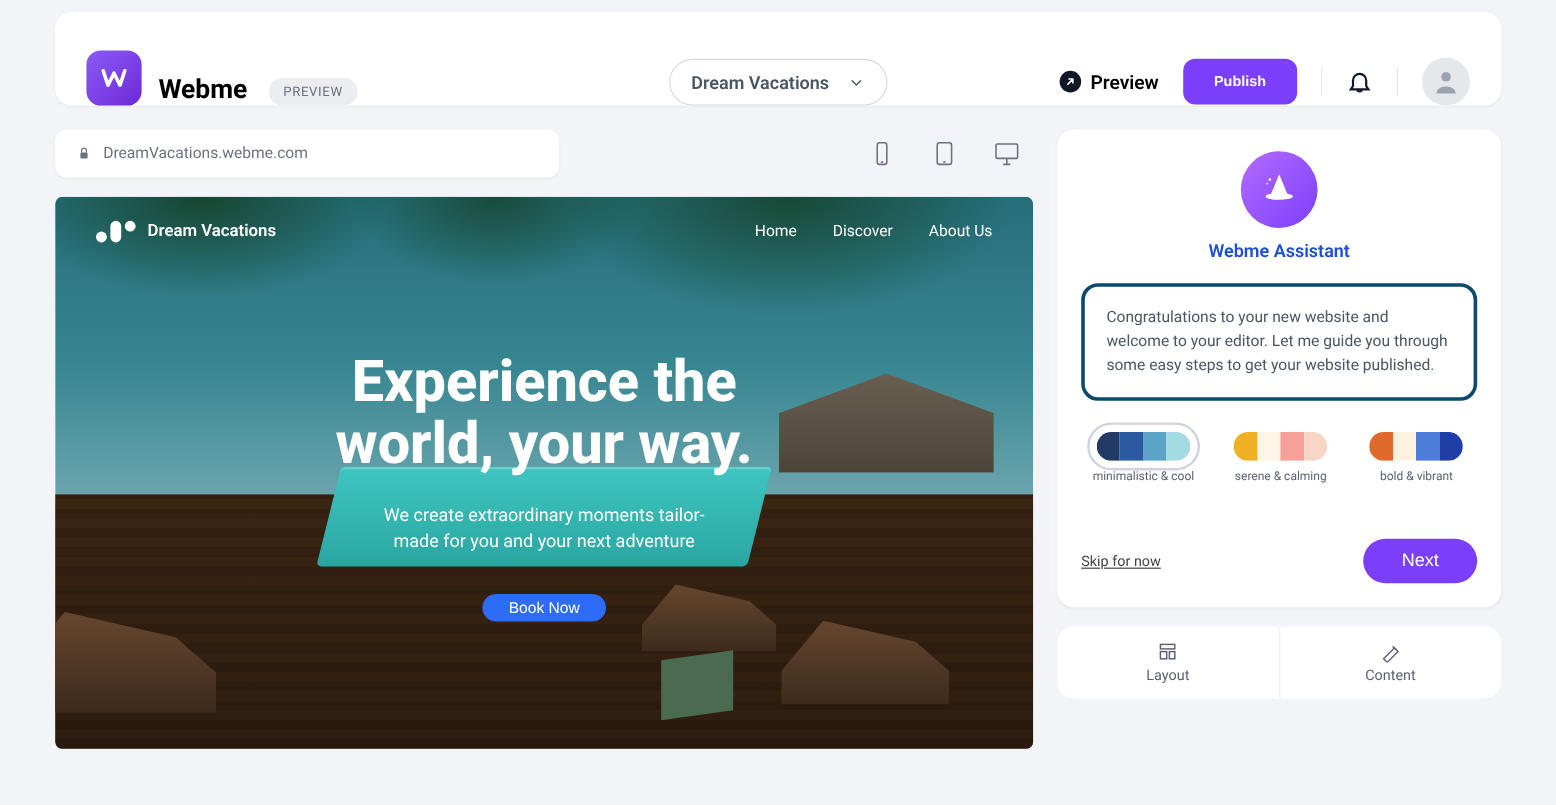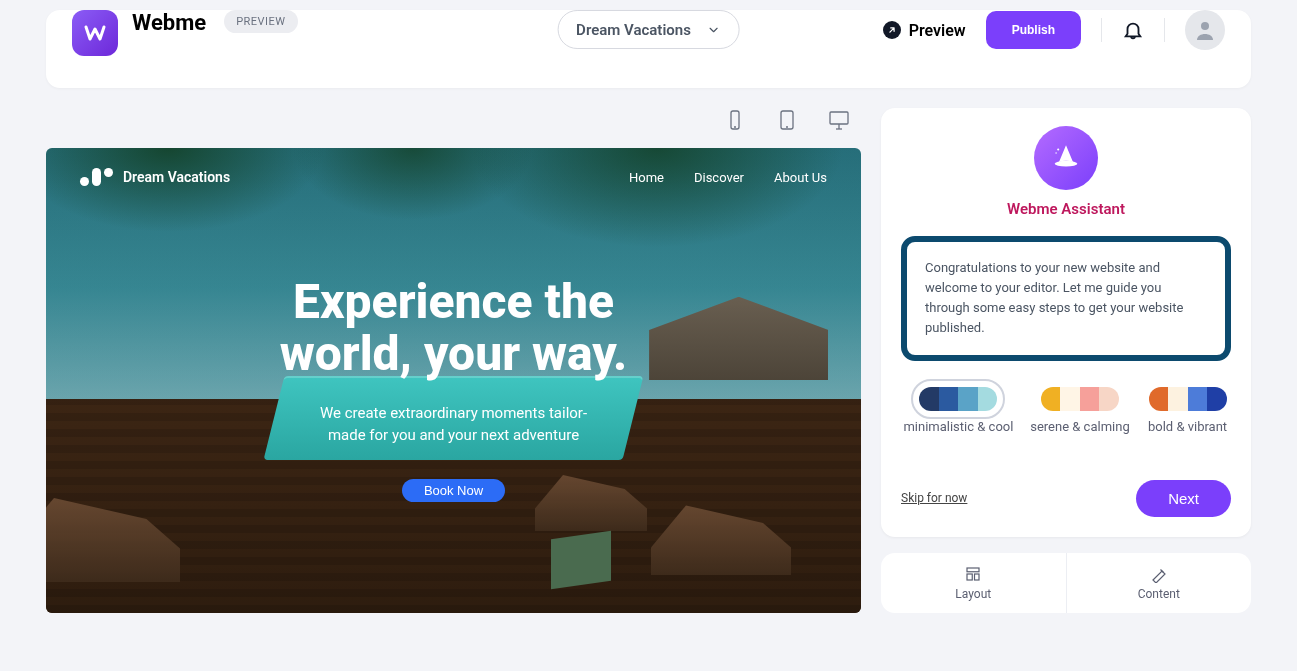--- a/index.html
+++ b/index.html
@@ -11,21 +11,21 @@
     overflow: hidden;
   }
 
   
   .topbar {
     background: #fff;
     margin: 10px 46px 0 46px;
     border-radius: 14px;
     height: 78px;
     display: flex;
-    align-items: flex-start;
+    align-items: flex-end;
     padding: 0 26px;
     box-shadow: 0 1px 3px rgba(0,0,0,0.04);
   }
   .logo-box {
     width: 46px; height: 46px;
     background: linear-gradient(135deg,#8b5cf6,#6d28d9);
     border-radius: 12px;
     display: flex; align-items: center; justify-content: center;
     color: #fff; font-weight: 700; font-size: 20px;
   }
@@ -208,23 +208,23 @@
     box-shadow: 0 1px 3px rgba(0,0,0,0.05);
   }
   .wizard-header { text-align:center; }
   .wizard-icon {
     width:64px; height:64px; border-radius:50%;
     margin:0 auto 10px auto;
     background: linear-gradient(135deg,#b46bff,#7b3ffb);
     display:flex; align-items:center; justify-content:center;
   }
   .wizard-icon svg { width:34px; height:34px; }
-  .wizard-title { font-size:15px; font-weight:600; color:#be185d; }
+  .wizard-title { font-size:15px; font-weight:600; color:#1d4ed8; }
   .bubble {
-    border:6px solid #0c4a6e;
+    border:3px solid #0c4a6e;
     border-radius:14px;
     padding:16px 18px;
     margin-top:18px;
     font-size:13px; color:#4b5563;
     line-height:1.55;
   }
   .bubble ol { margin:8px 0 0 18px; }
   .schemes {
     display:flex; justify-content:space-around;
     gap:12px;
@@ -232,21 +232,21 @@
   }
   .scheme { text-align:center; cursor:pointer; }
   .swatch {
     width:82px; height:28px; border-radius:14px;
     display:flex; overflow:hidden;
     border:2px solid transparent;
     margin:0 auto 6px auto;
   }
   .scheme.active .swatch { outline:2px solid #cfd3dd; outline-offset:4px; border-radius:16px; }
   .swatch span { flex:1; }
-  .scheme-label { font-size:13px; color:#5b5f71; }
+  .scheme-label { font-size:10px; color:#5b5f71; }
   .panel-footer {
     display:flex; align-items:center; justify-content:space-between;
     margin-top:46px;
   }
   .skip { font-size:12px; color:#444; text-decoration:underline; cursor:pointer; }
   .next-btn {
     background:#7b3ffb; color:#fff; border:none;
     padding:10px 32px; border-radius:20px;
     font-size:15px; cursor:pointer;
   }
@@ -310,20 +310,27 @@
         </svg>
       </span>
     </button>
   </div>
 </div>
 
 <div class="workspace">
 
   <div class="canvas-col">
     <div class="toolbar-row">
+      <div class="url-pill">
+        <svg class="lock-icon" viewBox="0 0 24 24">
+          <rect x="6" y="10" width="12" height="10" rx="2"></rect>
+          <path d="M8 10V7a4 4 0 118 0v3" fill="none" stroke="#6b7280" stroke-width="2"></path>
+        </svg>
+        <span>DreamVacations.webme.com</span>
+      </div>
       <div class="device-group">
         <svg class="device-btn" viewBox="0 0 24 24">
           <rect x="8" y="3" width="8" height="18" rx="2"></rect>
             <line x1="11" y1="19" x2="13" y2="19"></line>
         </svg>
         <svg class="device-btn" viewBox="0 0 24 24">
           <rect x="6" y="3" width="12" height="18" rx="2"></rect>
             <line x1="11" y1="19" x2="13" y2="19"></line>
         </svg>
         <svg class="device-btn" viewBox="0 0 24 24">

